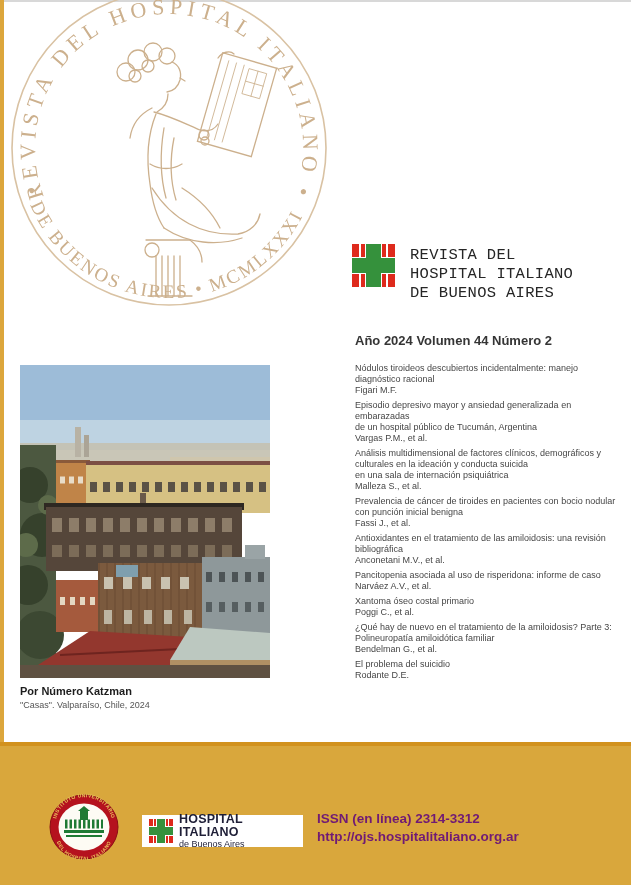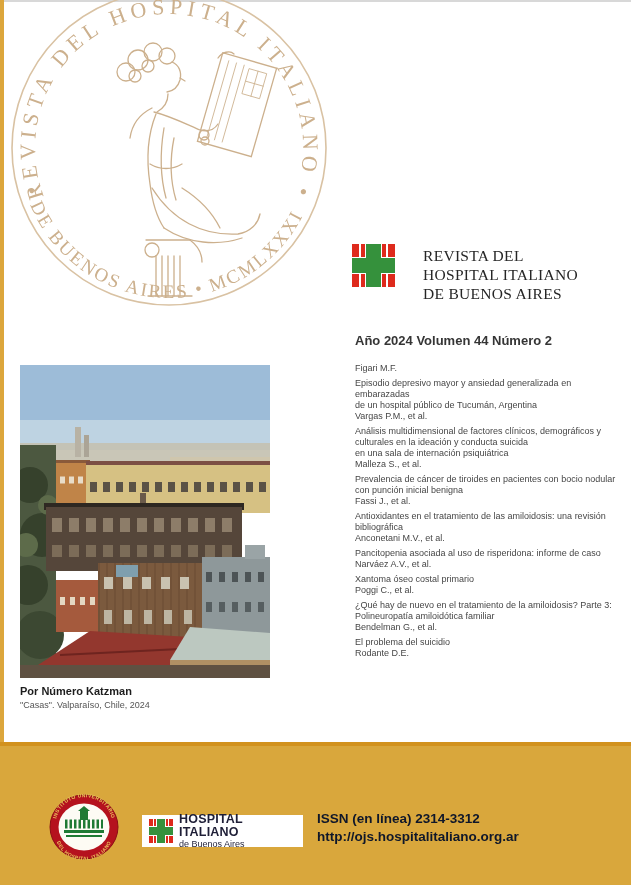--- a/index.html
+++ b/index.html
@@ -23,41 +23,41 @@
   .cross .c{position:absolute;width:30%;height:30%;}
   .cross .tl{top:0;left:0}.cross .bl{bottom:0;left:0}
   .cross .tr{top:0;right:0}.cross .br{bottom:0;right:0}
   .cL{background:linear-gradient(90deg,#de2a1c 0 56%,#fff 56% 72%,#de2a1c 72% 100%);}
   .cR{background:linear-gradient(90deg,#de2a1c 0 28%,#fff 28% 44%,#de2a1c 44% 100%);}
   .cross .v{position:absolute;left:33%;top:0;width:34%;height:100%;background:#35913c;}
   .cross .h{position:absolute;top:33%;left:0;width:100%;height:34%;background:#35913c;}
 
   
   .m-cross{position:absolute;left:352px;top:244px;width:43px;height:43px;}
-  .m-title{position:absolute;left:410px;top:246px;font-family:Liberation Serif, serif;
-           font-size:15.5px;line-height:19px;color:#262626;letter-spacing:.3px;white-space:pre-line;margin-left:13px;}
+  .m-title{position:absolute;left:410px;top:246px;font-family:Liberation Mono, monospace;
+           font-size:15.5px;line-height:19px;color:#262626;letter-spacing:.3px;white-space:pre-line;}
   .issue{position:absolute;left:355px;top:333px;font-size:13px;font-weight:bold;color:#353535;}
 
   
   .toc{position:absolute;left:355px;top:363px;width:270px;color:#464646;}
   .toc .entry{margin-bottom:4px;}
   .toc .t,.toc .a{font-size:9px;line-height:11px;white-space:pre-line;}
 
   
   .band{position:absolute;left:0;top:742px;width:631px;height:139px;background:#d9a73c;
         border-top:4px solid #d2921e;}
   .inst{position:absolute;left:49px;top:48px;width:70px;height:66px;}
   .inst text{fill:#e9c35c;font-weight:bold;font-size:5px;letter-spacing:.4px;}
   .hbox{position:absolute;left:142px;top:69px;width:161px;height:32px;background:#fff;
         display:flex;align-items:center;padding-left:7px;box-sizing:border-box;}
   .hbox .xc{width:24px;height:24px;flex:0 0 auto;}
   .htxt{margin-left:6px;color:#1f1f37;}
   .hname{font-size:12.5px;font-weight:bold;line-height:13px;letter-spacing:.2px;}
   .hsub{font-size:9px;line-height:10px;}
-  .issn{position:absolute;left:317px;top:64px;color:#0f172a;font-weight:bold;
+  .issn{position:absolute;left:317px;top:64px;color:#701a75;font-weight:bold;
         font-size:13.5px;line-height:18px;}
 </style>
 </head>
 <body>
 
 <div class="page">
 
   <div class="topline"></div>
   <div class="leftstripe"></div>
 
@@ -165,20 +165,22 @@
     <div class="v"></div>
     <div class="h"></div>
   </div>
   <div class="m-title">REVISTA DEL
 HOSPITAL ITALIANO
 DE BUENOS AIRES</div>
   <div class="issue">Año 2024 Volumen 44 Número 2</div>
 
   <div class="toc">
     <div class="entry">
+      <div class="t">Nódulos tiroideos descubiertos incidentalmente: manejo
+diagnóstico racional</div>
       <div class="a">Figari M.F.</div>
     </div>
     <div class="entry">
       <div class="t">Episodio depresivo mayor y ansiedad generalizada en embarazadas
 de un hospital público de Tucumán, Argentina</div>
       <div class="a">Vargas P.M., et al.</div>
     </div>
     <div class="entry">
       <div class="t">Análisis multidimensional de factores clínicos, demográficos y
 culturales en la ideación y conducta suicida

